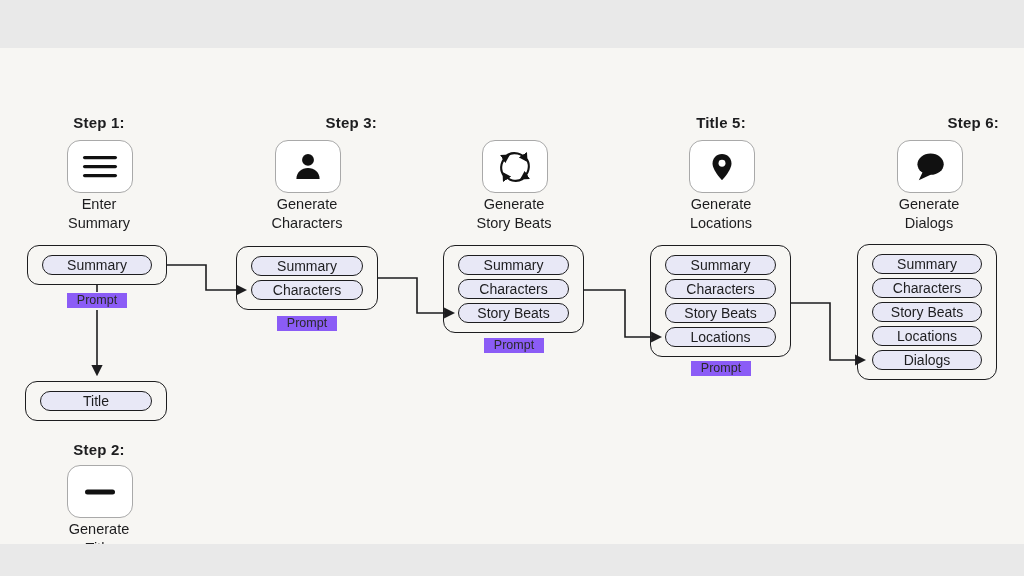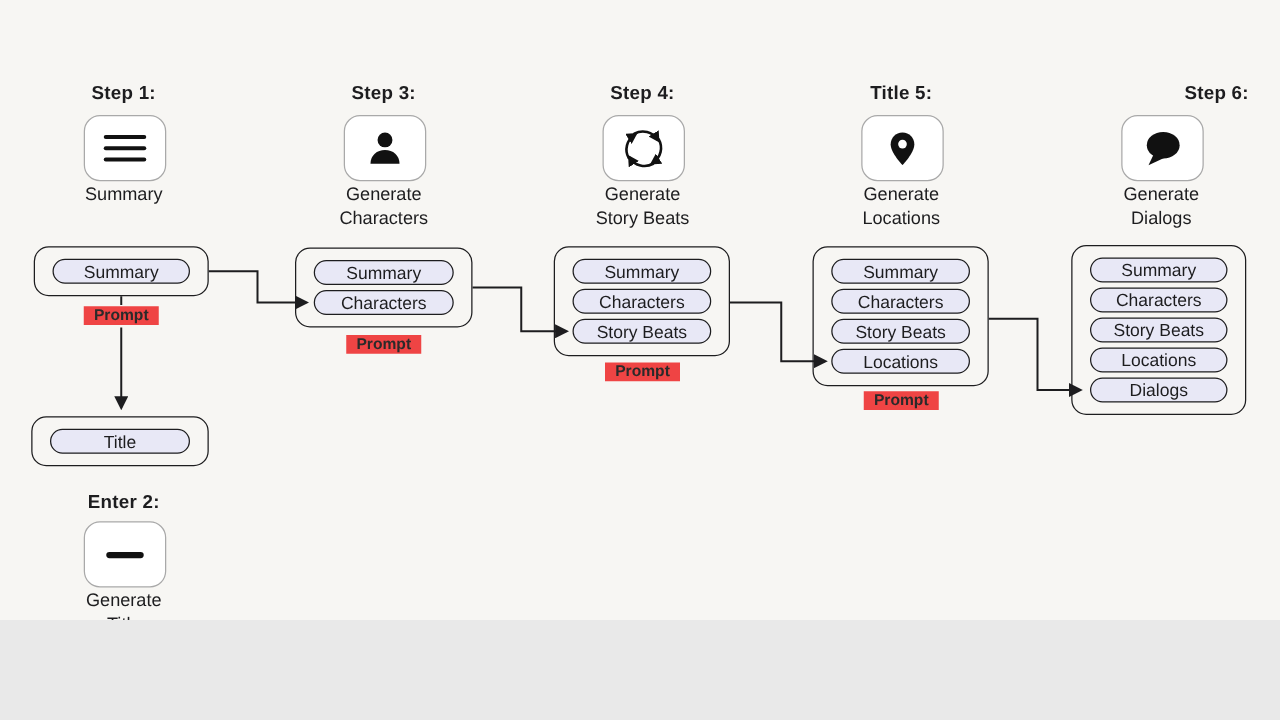--- a/index.html
+++ b/index.html
@@ -1,19 +1,19 @@
 <!DOCTYPE html>
 <html><head>
 <meta charset="utf-8">
 <style>
   html,body { margin:0; padding:0; background:#e9e9e9; }
   .canvas {
     position:relative; width:1024px; height:496px;
     background:#f7f6f3; overflow:hidden;
-    font-family:"Liberation Sans", sans-serif; color:#1d1d1f;
+    font-family:"Liberation Sans", sans-serif; color:#1d1d1f;margin-top:48px;
   }
   .step-label {
     position:absolute; width:140px; text-align:center;
     font-size:15px; font-weight:700; letter-spacing:.2px;
   }
   .icon-box {
     position:absolute; width:64px; height:51px; background:#ffffff;
     border:1px solid #a9a9a9; border-radius:13px;
     display:flex; align-items:center; justify-content:center;
   }
@@ -30,37 +30,35 @@
   }
   .pill {
     height:20px; box-sizing:border-box;
     border:1.5px solid #1d1d1f; border-radius:10px;
     background:#e8e8f6; font-size:14px; line-height:16px;
     text-align:center; padding-top:1px;
   }
   .caption {
     position:absolute; width:60px; text-align:center;
     font-size:12.5px; line-height:15px; color:#2a2a2a;
-    background:#ef4444;
-    font-weight:bold;
+    background:#8b5cf6;
   }
   .connectors {
     position:absolute; left:0; top:0; width:1024px; height:576px;
     pointer-events:none;
   }
 </style>
 </head>
 <body>
 
 <div class="canvas">
 
   <div class="step-label" style="left:29px; top:66px;">Step 1:</div>
-  <div class="step-label" style="left:29px; top:393px;">Enter 2:</div>
-  <div class="step-label" style="left:237px; top:66px;">Step 3:</div>
-  <div class="step-label" style="left:444px; top:66px;">Step 4:</div>
+  <div class="step-label" style="left:29px; top:393px;">Step 2:</div>
+  <div class="step-label" style="left:237px; top:66px;text-align:right;">Step 3:</div>
   <div class="step-label" style="left:651px; top:66px;">Title 5:</div>
   <div class="step-label" style="left:859px; top:66px;text-align:right;">Step 6:</div>
 
   <div class="icon-box" style="left:67px; top:92px;">
     <svg width="38" height="26" viewBox="0 0 38 26">
       <rect x="2" y="2" width="34" height="3.2" rx="1.6" fill="#111"></rect>
       <rect x="2" y="11" width="34" height="3.2" rx="1.6" fill="#111"></rect>
       <rect x="2" y="20" width="34" height="3.2" rx="1.6" fill="#111"></rect>
     </svg>
   </div>
@@ -102,20 +100,21 @@
   </div>
 
   <div class="icon-box" style="left:897px; top:92px;">
     <svg width="38" height="32" viewBox="0 0 32 28">
       <ellipse cx="16.5" cy="11.5" rx="11.5" ry="9.3" fill="#111"></ellipse>
       <path d="M10 17.5 L6.2 25.5 L17 20.5 Z" fill="#111"></path>
     </svg>
   </div>
 
   <div class="action" style="left:19px; top:147px;">
+    <span>Enter</span>
     <span>Summary</span>
   </div>
   <div class="action" style="left:19px; top:472px;">
     <span>Generate</span>
     <span>Title</span>
   </div>
   <div class="action" style="left:227px; top:147px;">
     <span>Generate</span>
     <span>Characters</span>
   </div>

